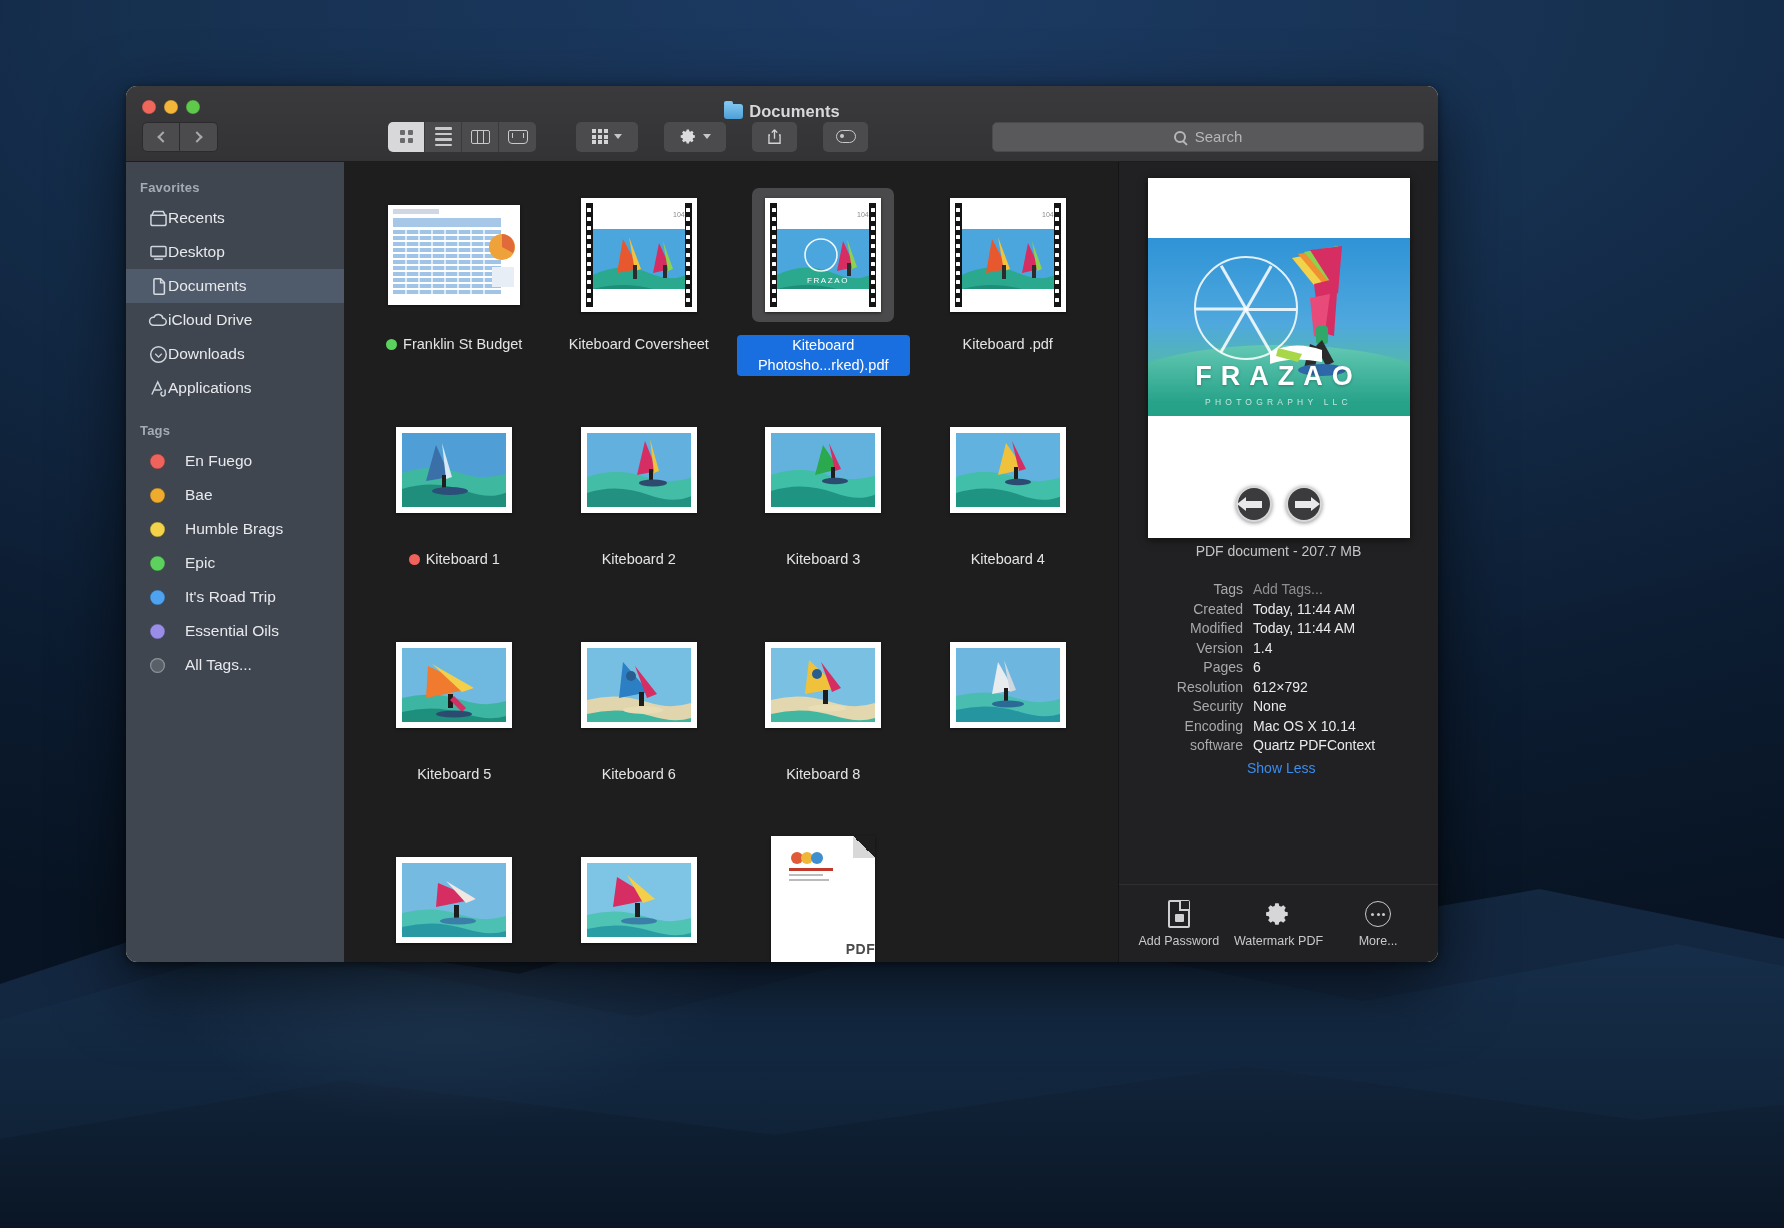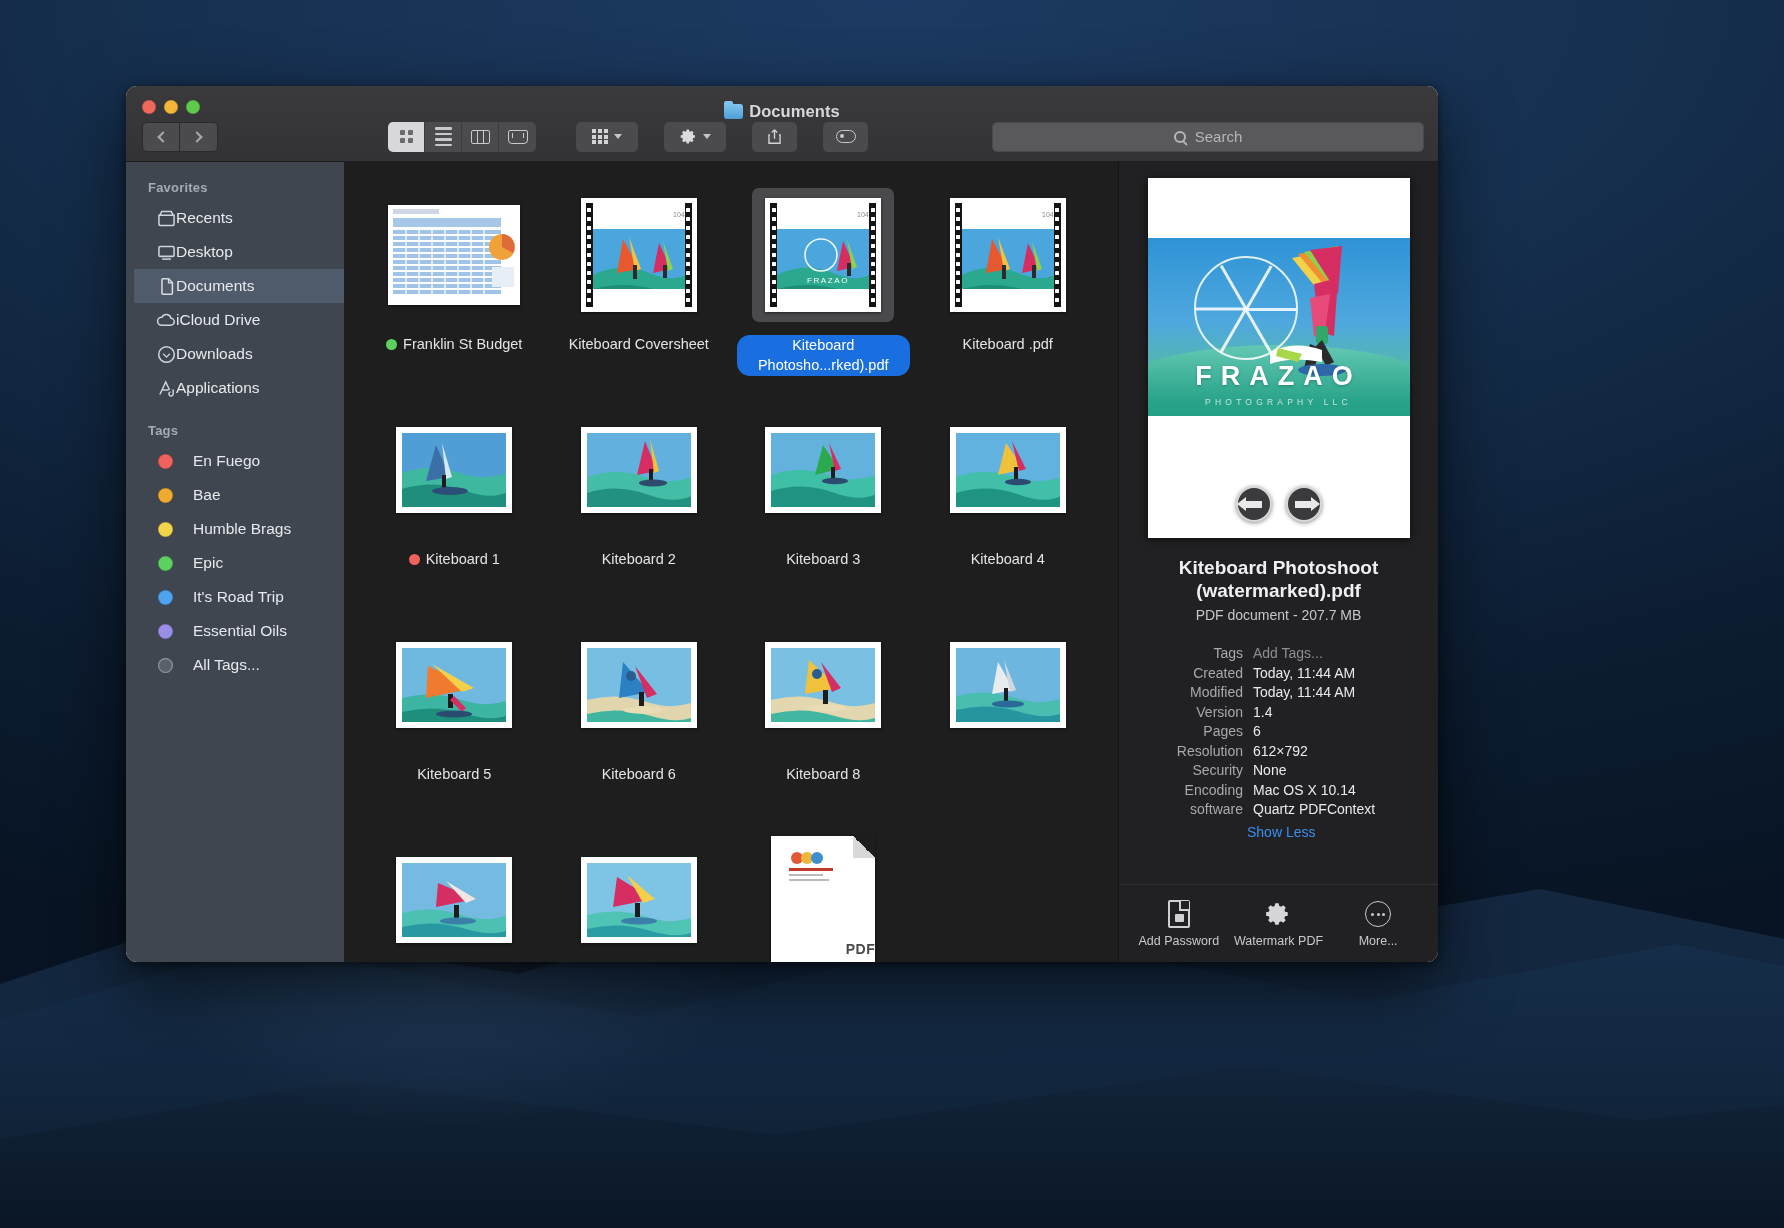--- a/index.html
+++ b/index.html
@@ -143,21 +143,21 @@
   }
   .mag::after { content:""; position:absolute; right:-4px; bottom:-3px; width:6px; height:2px; background:#b6b6b8; transform:rotate(45deg); border-radius:1px;}
 
   
   .win-body { flex: 1; display: flex; min-height: 0; }
 
   
   .sidebar {
     width: 218px; flex: 0 0 218px;
     background: #3f4650;
-    padding: 12px 0 0 8px;
+    padding: 12px 0 0 0;
     overflow: hidden;
   }
   .sb-header {
     color: #a4abb5; font-size: 13px; font-weight: bold;
     padding: 6px 0 6px 14px; letter-spacing: .2px;
   }
   .sb-item {
     display: flex; align-items: center; gap: 0;
     height: 34px; padding: 0 10px 0 22px;
     color: #e7e9ec; font-size: 15.5px; font-weight: 500;
@@ -192,21 +192,21 @@
   }
   .selbg {
     background: #4a4a4c; border-radius: 7px; padding: 9px 13px;
   }
   .label {
     margin-top: 13px; text-align: center;
     color: #e4e4e6; font-size: 14.5px; line-height: 1.35;
     max-width: 175px; word-break: break-word;
   }
   .label.sel {
-    background: #1a6fe0; color: #fff; border-radius: 13px; padding: 1px 5px;
+    background: #1a6fe0; color: #fff; border-radius: 4px; padding: 1px 5px;
   }
   .label .tagdot {
     display: inline-block; width: 11px; height: 11px; border-radius: 50%;
     margin-right: 6px; vertical-align: -1px;
   }
 
   
   .photo {
     width: 116px; height: 86px;
     background: #2d6ea8;
@@ -1016,21 +1016,20 @@
           <div class="ncircle next">
             <span class="arrow-body"></span>
           </div>
         </div>
 
         <svg class="cursor" width="22" height="30" viewBox="0 0 22 30" style="position:absolute; right:104px; bottom:2px;">
           <path d="M2 1 L2 22 L7.4 17 L11 25.5 L15 23.6 L11.4 15.4 L18.6 15.2 Z" fill="#ffffff" stroke="#1a1a1a" stroke-width="1.4" stroke-linejoin="round"></path>
         </svg>
       </div>
 
-      <div class="info-title">Kiteboard  Photoshoot (watermarked).pdf</div>
       <div class="info-sub">PDF document - 207.7 MB</div>
 
       <div class="kv">
         <div class="k">Tags</div>
         <div class="v muted">Add Tags...</div>
 
         <div class="k">Created</div>
         <div class="v">Today, 11:44 AM</div>
 
         <div class="k">Modified</div>

